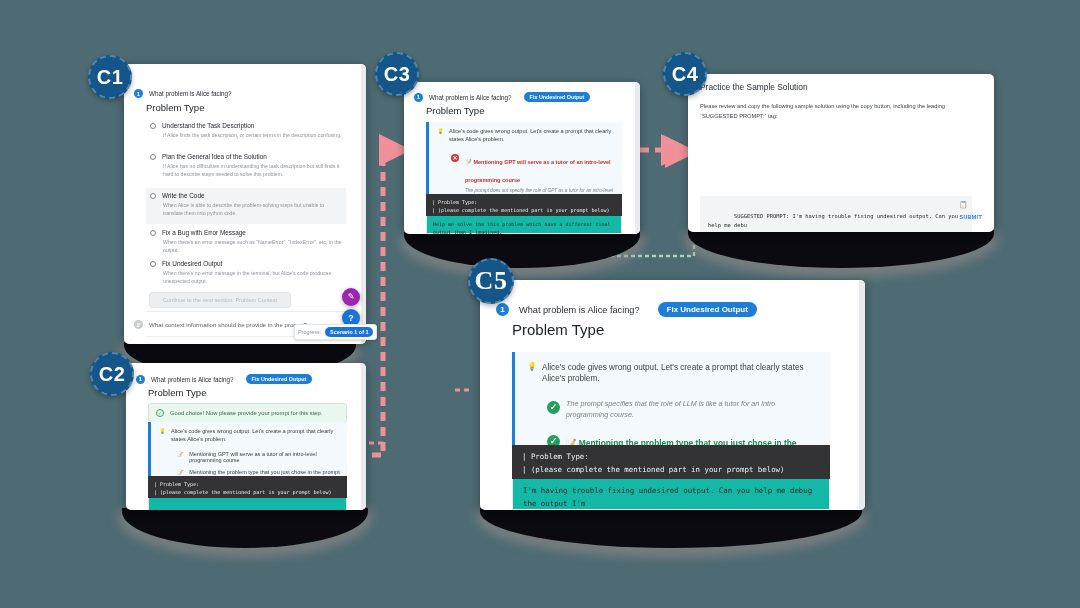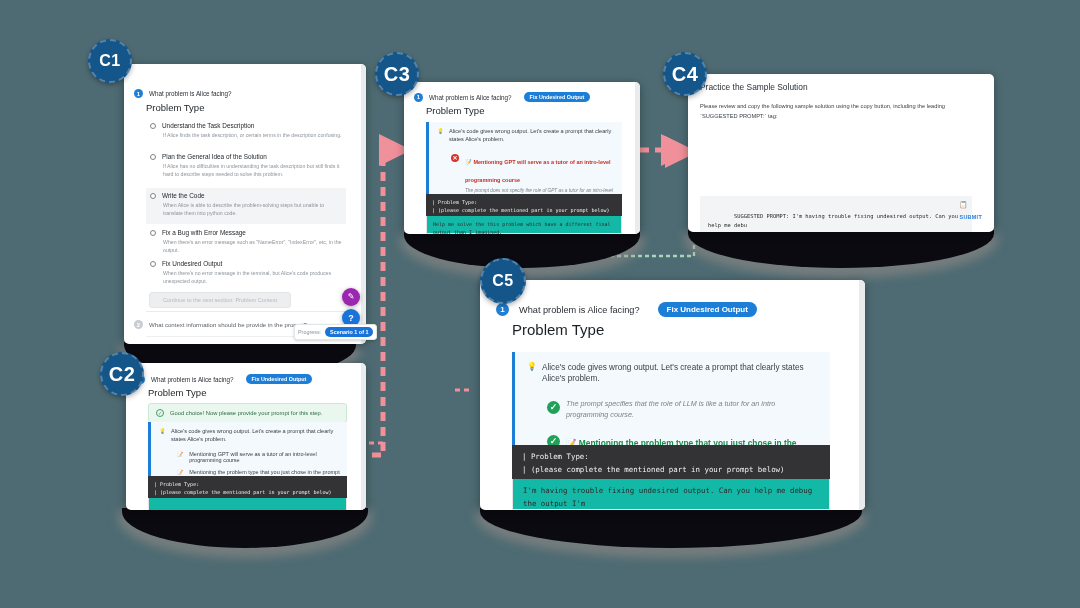--- a/index.html
+++ b/index.html
@@ -275,21 +275,21 @@
     <span style="font-size:8px; line-height:1;">✎</span>
   </div>
   <div class="fab blue" style="left:342px; top:309px; width:18px; height:18px; z-index:7;">
     <span style="font-size:9px; line-height:1; font-weight:bold;">?</span>
   </div>
   <div class="progress-chip" style="left:294px; top:324px; padding:2px 3px; z-index:7;">
     <span class="lbl" style="font-size:5.4px;">Progress:</span>
     <span class="val" style="font-size:5.4px; padding:2px 5px;">Scenario 1 of 1</span>
   </div>
 
-  <div class="cbadge" style="left:88px; top:39px; width:44px; height:44px; font-size:16px;">
+  <div class="cbadge" style="left:88px; top:55px; width:44px; height:44px; font-size:20px;">
     <span>C1</span>
   </div>
 
   <div class="panel" style="left:126px; top:363px; width:240px; height:147px;">
     <div class="panel-inner">
       <div class="rail" style="right:0; top:0; width:5px; height:100%;"></div>
 
       <div class="qrow" style="position:absolute; left:10px; top:11px;">
         <span class="qnum" style="width:9px;height:9px;font-size:6px;">1</span>
         <span class="qtext" style="font-size:6.3px;">What problem is Alice facing?</span>
@@ -321,21 +321,21 @@
       </div>
 
       <div class="terminal" style="position:absolute; left:22px; top:113px; width:199px; padding:4px 6px; font-size:5px; line-height:1.6;"><span>| Problem Type:</span><br><span>| (please complete the mentioned part in your prompt below)</span></div>
 
       <div class="codebody" style="position:absolute; left:22px; top:135px; width:199px; height:16px; padding:4px 6px;">
         
       </div>
     </div>
   </div>
 
-  <div class="cbadge" style="left:100px; top:352px; width:44px; height:44px; font-size:20px;text-align:right;">
+  <div class="cbadge" style="left:90px; top:352px; width:44px; height:44px; font-size:20px;text-align:right;">
     <span>C2</span>
   </div>
 
   <div class="panel" style="left:404px; top:82px; width:236px; height:152px;">
     <div class="panel-inner">
       <div class="rail" style="right:0; top:0; width:5px; height:100%;"></div>
 
       <div class="qrow" style="position:absolute; left:10px; top:10px;">
         <span class="qnum" style="width:9px;height:9px;font-size:6px;">1</span>
         <span class="qtext" style="font-size:6.3px;">What problem is Alice facing?</span>
@@ -444,17 +444,17 @@
         </div>
       </div>
 
       <div class="terminal" style="position:absolute; left:32px; top:165px; width:318px; padding:6px 10px; font-size:7.4px; line-height:1.75;"><span>| Problem Type:</span><br><span>| (please complete the mentioned part in your prompt below)</span></div>
 
       <div class="codebody" style="position:absolute; left:32px; top:199px; width:318px; height:31px; padding:6px 10px; font-size:7.4px; line-height:1.75;">I'm having trouble fixing undesired output. Can you help me debug the output I'm
 getting like a tutor for intro programming course?</div>
     </div>
   </div>
 
-  <div class="cbadge" style="left:480px; top:258px; width:46px; height:46px; font-size:16px;">
+  <div class="cbadge" style="left:468px; top:258px; width:46px; height:46px; font-size:26px;font-family:Liberation Serif, serif;">
     <span>C5</span>
   </div>
 
 </div>
 
 </body></html>

